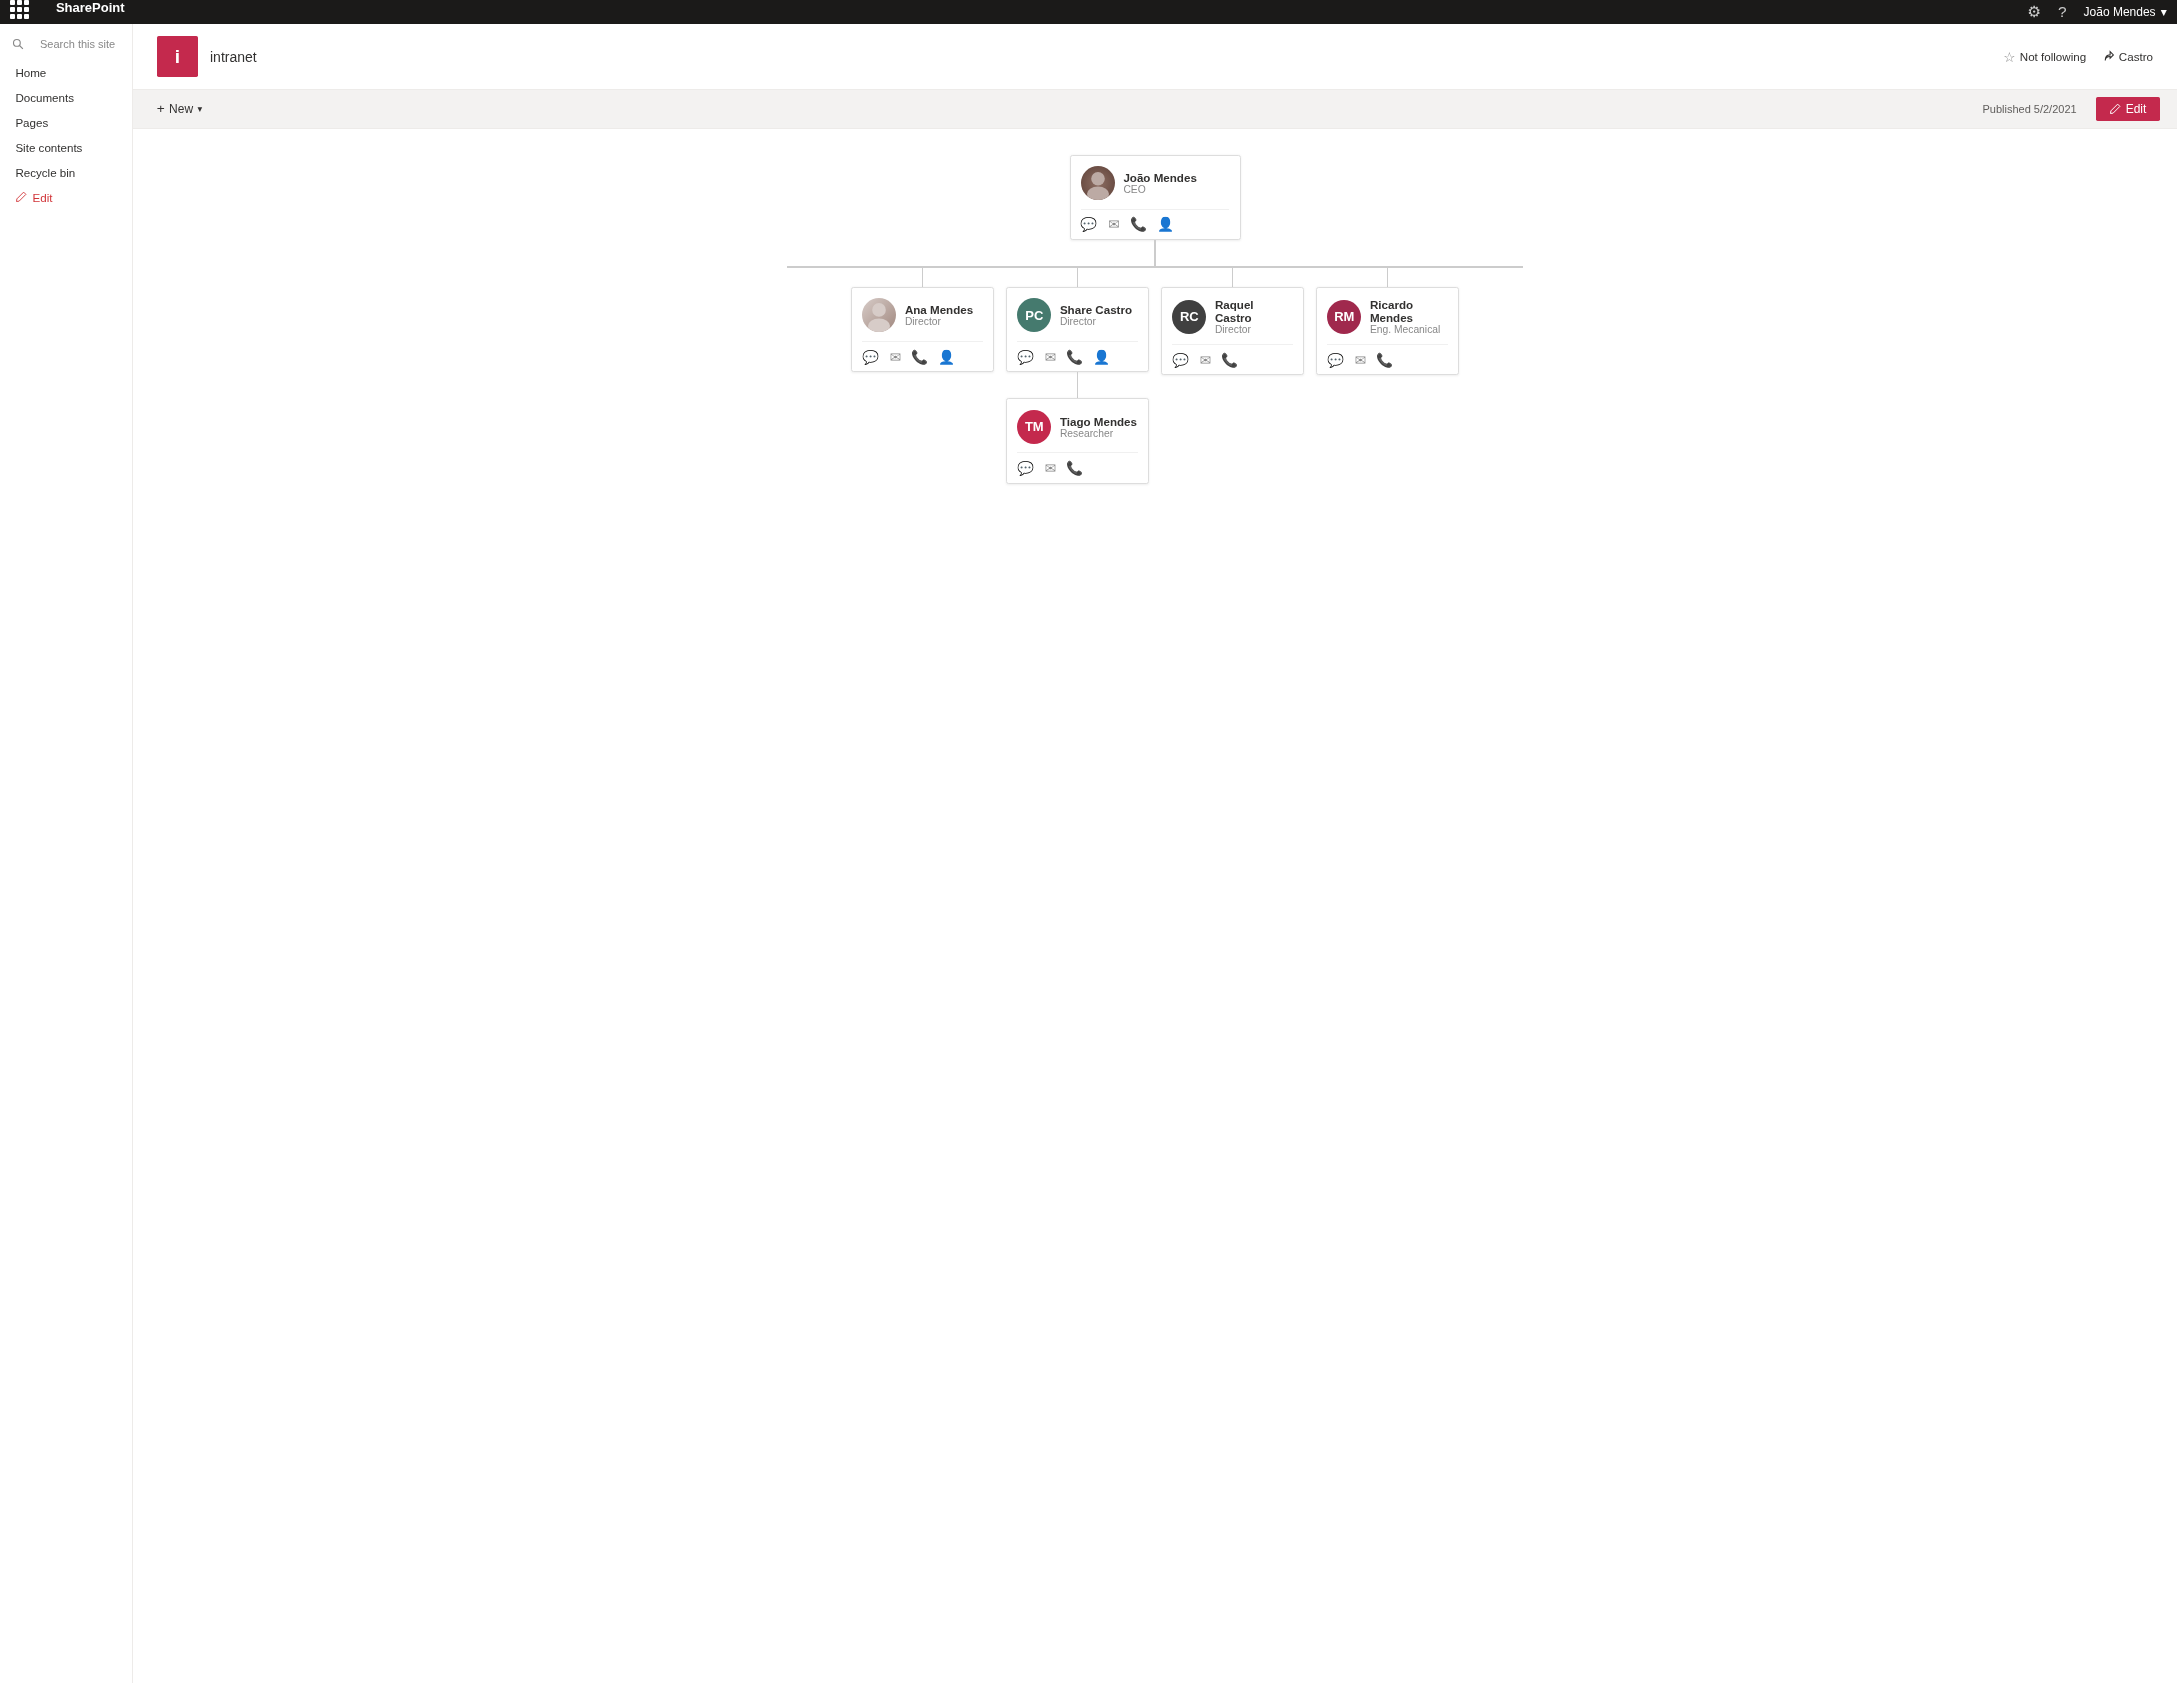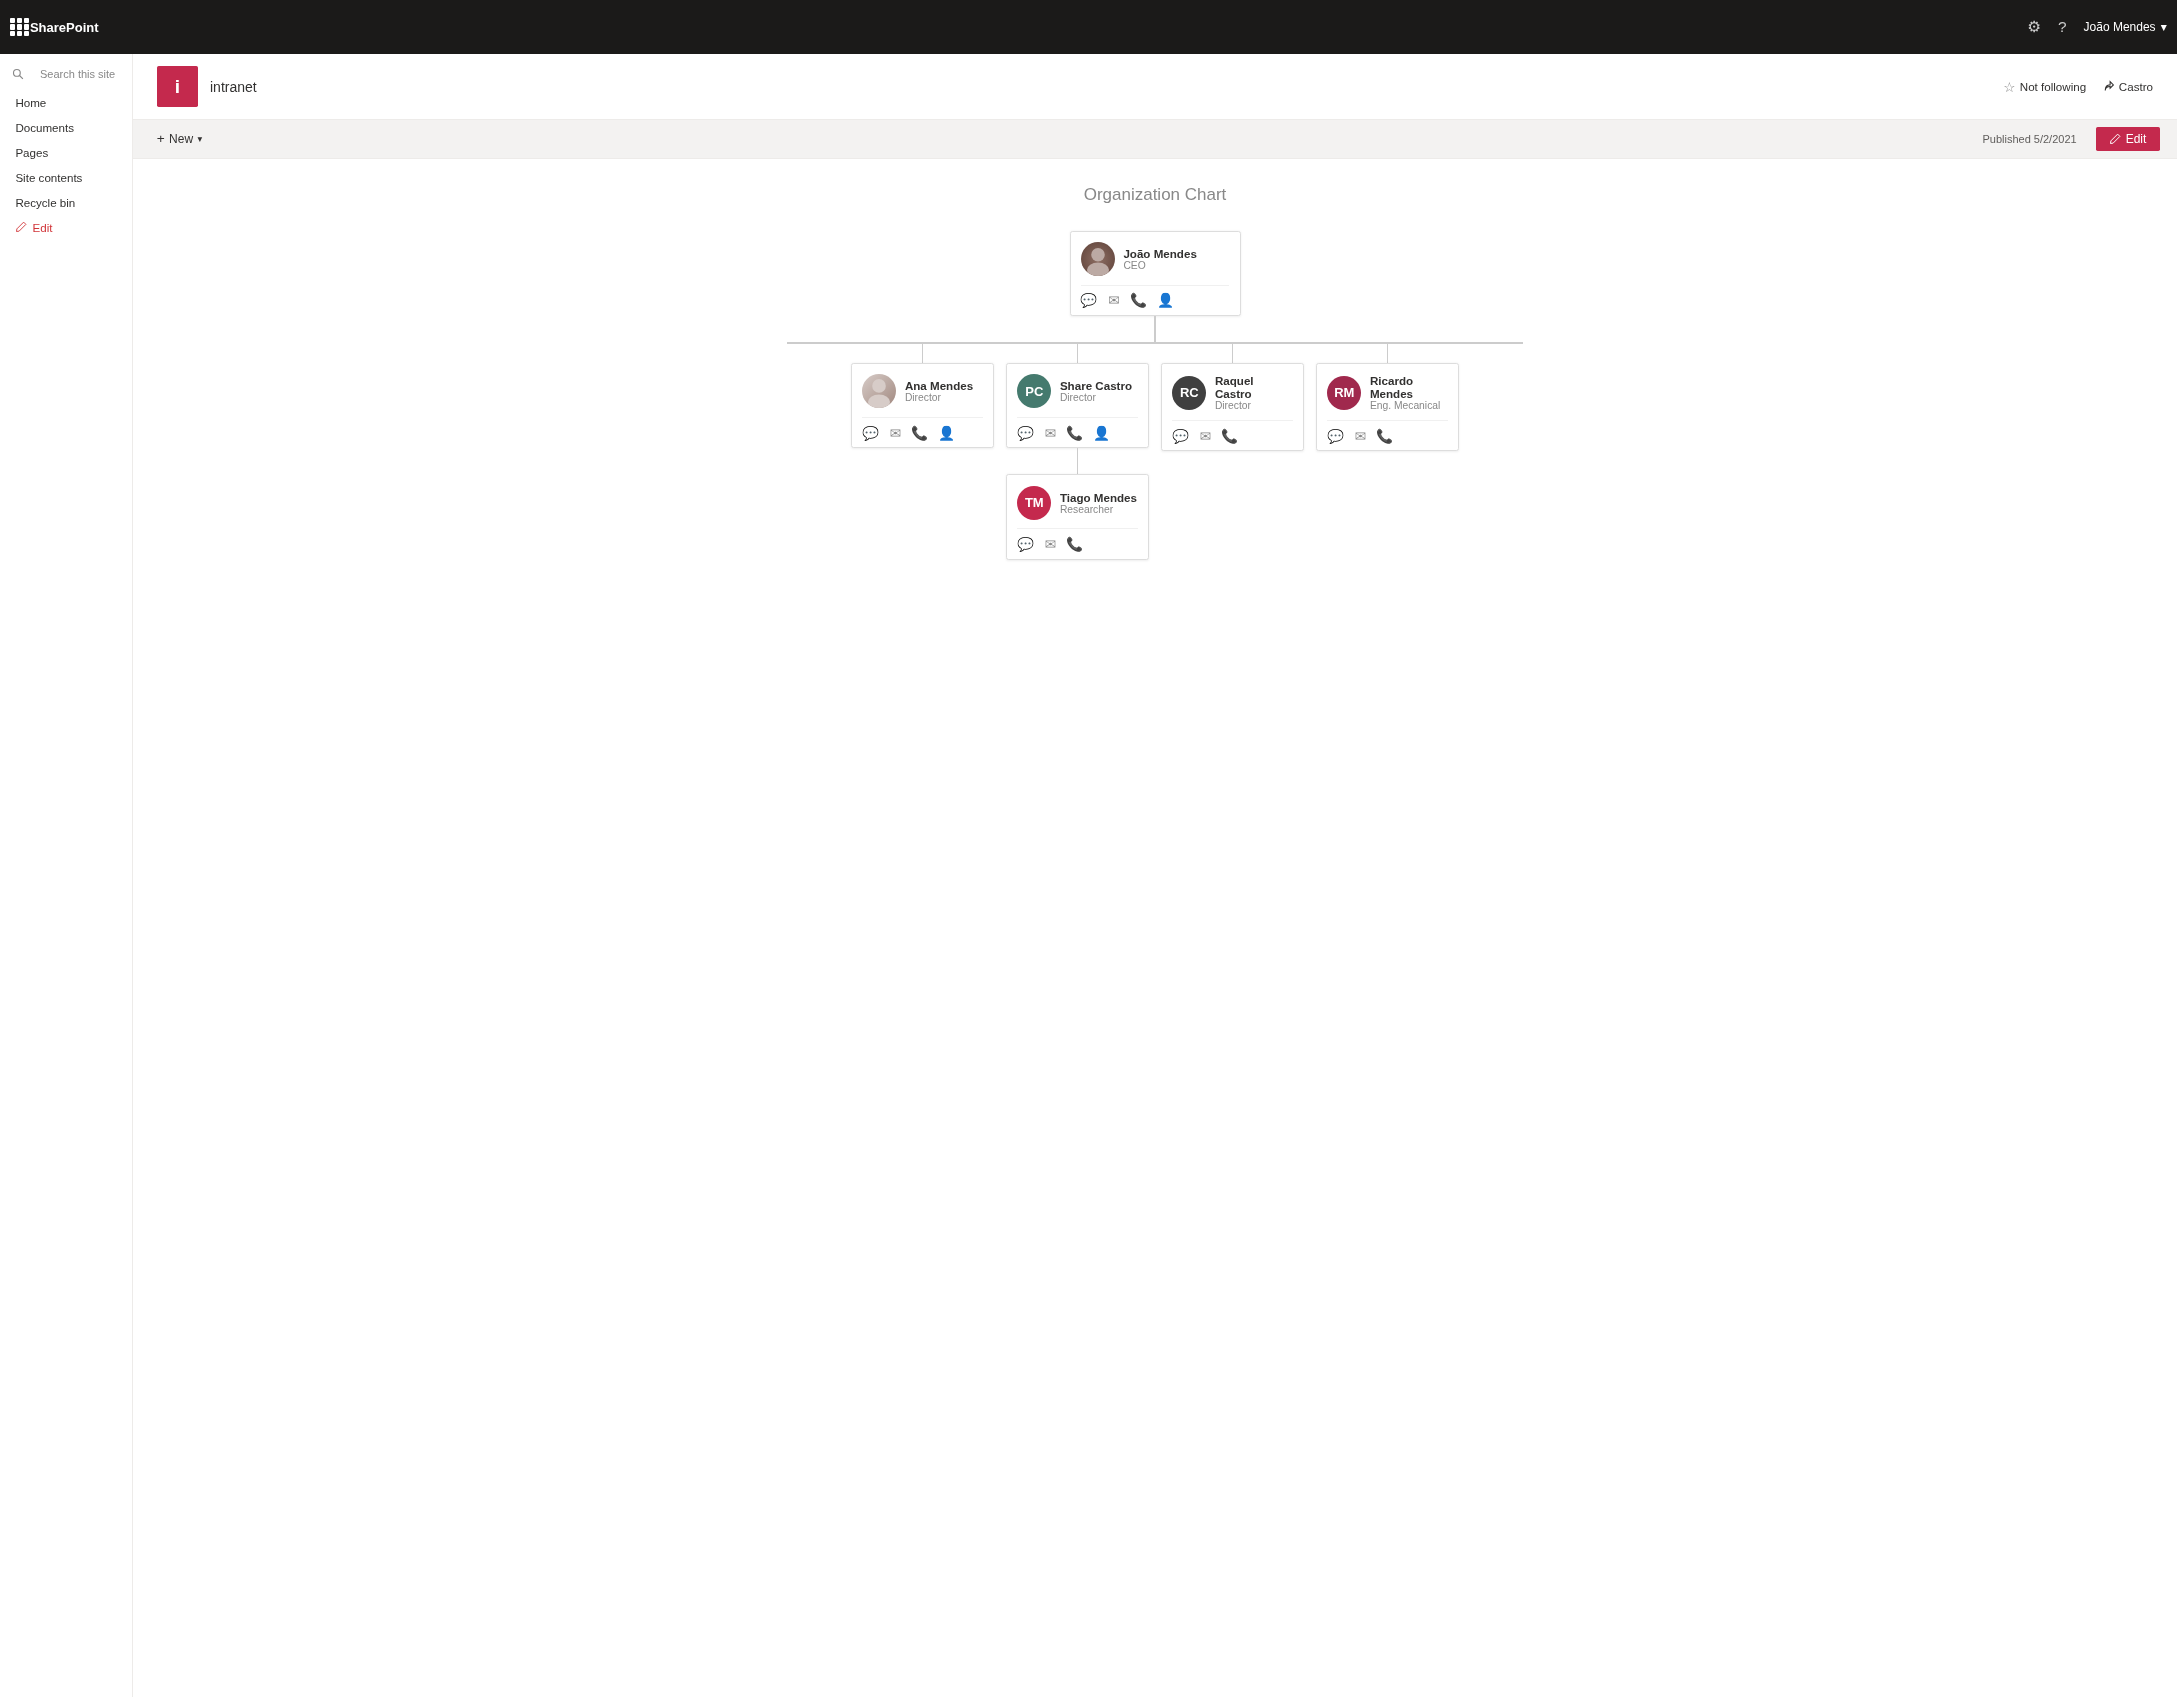--- a/index.html
+++ b/index.html
@@ -1,26 +1,25 @@
 <!DOCTYPE html>
 <html style="font-size:13.7px"><head>
   <meta charset="utf-8">
   <style>
     * { box-sizing: border-box; margin: 0; padding: 0; }
     body { font-family: 'Segoe UI', Arial, sans-serif; background: #fff; overflow: hidden; height: 100vh; }
 
     
     .top-nav {
       display: flex;
-      align-items: center;
       background: #1b1a19;
-      height: 54px;
+      height: 24px;
       padding: 0 10.3px;
       color: #fff;
-      gap: 1px;
+      gap: 27px;
     }
     .app-launcher {
       display: grid;
       grid-template-columns: repeat(3,5.1px);
       grid-template-rows: repeat(3,5.1px);
       gap: 1.7px;
       cursor: pointer;
     }
     .app-launcher span { background: #fff; border-radius: 0.9px; }
     .top-nav-logo { font-size: 13px; font-weight: 600; color: #fff; }
@@ -267,21 +266,20 @@
         <button class="edit-btn">
           <svg width="12" height="12" viewBox="0 0 16 16">
               <path d="M11.5 1.5l3 3-9 9-3.5.5.5-3.5 9-9z" stroke="#fff" stroke-width="1.3" fill="none"></path>
             </svg>
           <span>Edit</span>
         </button>
       </div>
     </div>
 
     <div class="content">
-      <div class="org-chart-title">Organization Chart</div>
 
       <div class="org-chart">
 
         <div class="person-card" style="width:171px;">
           <div class="person-card-top">
             <div class="avatar-photo" style="background: radial-gradient(circle, #8d6e63 0%, #5d4037 100%);">
               <svg width="34" height="34" viewBox="0 0 40 40">
                   <circle cx="20" cy="15" r="8" fill="#bcaaa4"></circle>
                   <ellipse cx="20" cy="33" rx="13" ry="9" fill="#bcaaa4"></ellipse>
                 </svg>

